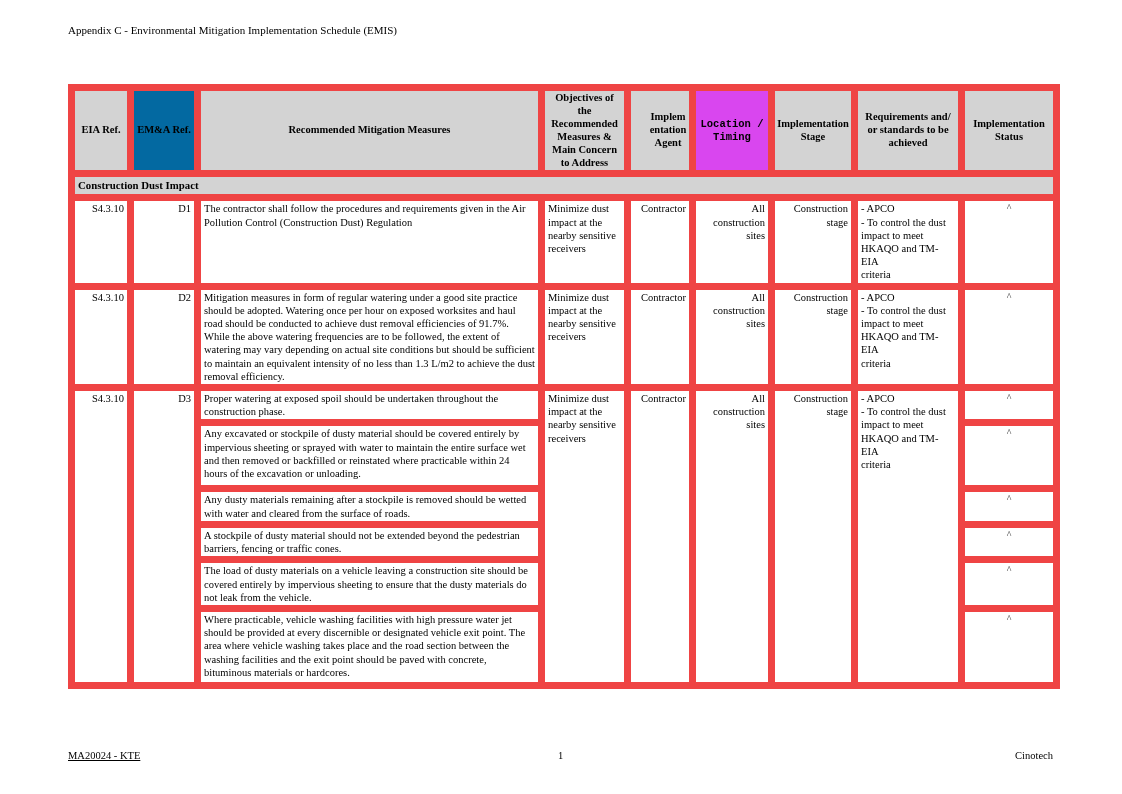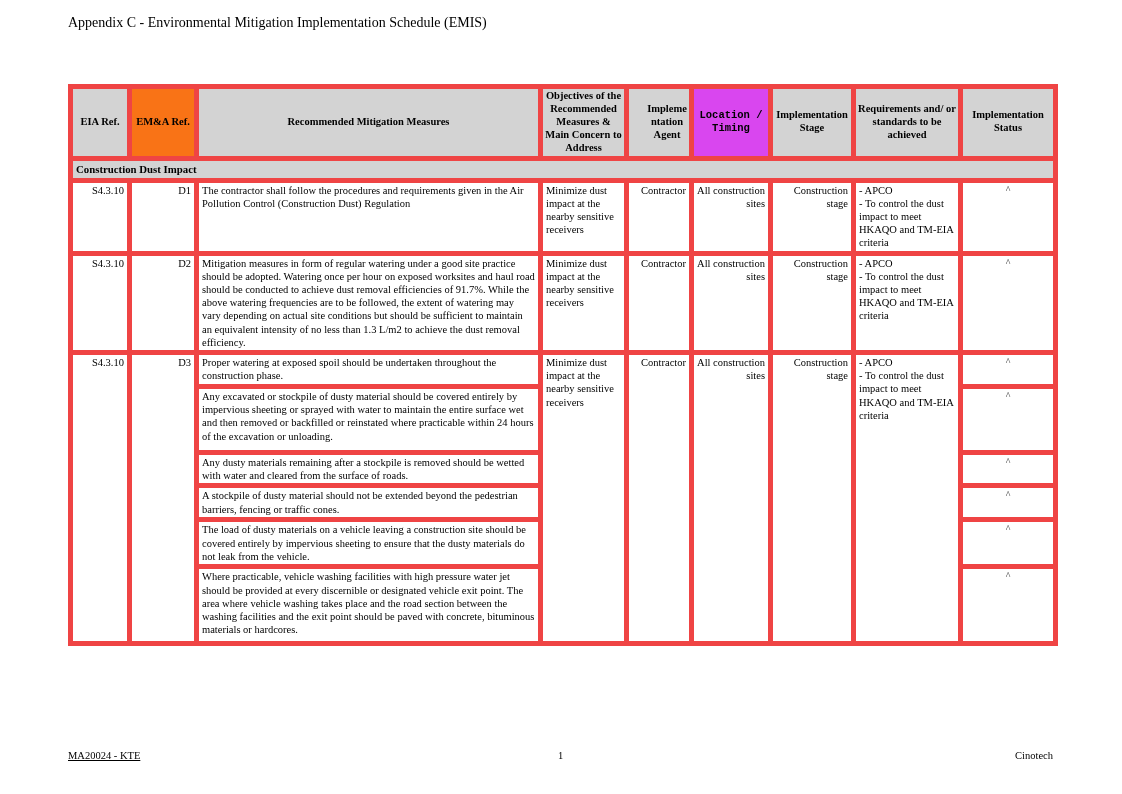--- a/index.html
+++ b/index.html
@@ -7,33 +7,33 @@
     width:1122px; height:794px;
     background:#ffffff;
     font-family:"Liberation Serif","DejaVu Serif",serif;
     color:#000;
     position:relative;
     overflow:hidden;
   }
   .page { position:absolute; left:0; top:0; width:1122px; height:794px; background:#fff; }
 
   .doc-title {
-    position:absolute; left:68px; top:16px;
-    font-size:14px; line-height:13px; white-space:nowrap;
+    position:absolute; left:68px; top:24px;
+    font-size:11px; line-height:13px; white-space:nowrap;
   }
 
   table.emis {
     position:absolute; left:68px; top:84px;
     width:985px;
     border-collapse:collapse;
     table-layout:fixed;
     border:2px solid #000;
   }
   .emis th, .emis td {
-    border:5px solid #ef4444;
+    border:7px solid #ef4444;
     vertical-align:top;
     padding:1px 3px;
     font-size:10.5px;
     line-height:13.2px;
     overflow:hidden;
     word-wrap:break-word;
   }
   .emis th {
     font-weight:bold;
     text-align:center;
@@ -84,21 +84,21 @@
         <col style="width:65px">
         <col style="width:79px">
       <col style="width:83px">
         <col style="width:107px">
         <col style="width:95px">
     </colgroup>
 
     <tbody>
         <tr style="height:66px">
       <th style="background: rgb(211, 211, 211);">EIA Ref.</th>
-      <th style="background: #f97316; margin-top: 16px;">EM&amp;A Ref.</th>
+      <th style="background: #0369a1; margin-top: 16px;">EM&amp;A Ref.</th>
       <th style="background: rgb(211, 211, 211);">Recommended Mitigation Measures</th>
       <th style="background: rgb(211, 211, 211);">Objectives of the Recommended Measures &amp; Main Concern to Address</th>
       <th class="bw" style="background: rgb(211, 211, 211); padding-left: 18px;">Implementation Agent</th>
       <th style="background: #d946ef; font-family: Liberation Mono, monospace;">Location / Timing</th>
       <th style="background: rgb(211, 211, 211);">Implementation Stage</th>
       <th style="background: rgb(211, 211, 211);">Requirements and/ or standards to be achieved</th>
       <th style="background: rgb(211, 211, 211); margin-left: 19px;">Implementation Status</th>
     </tr>
 
     <tr style="height:13px">

